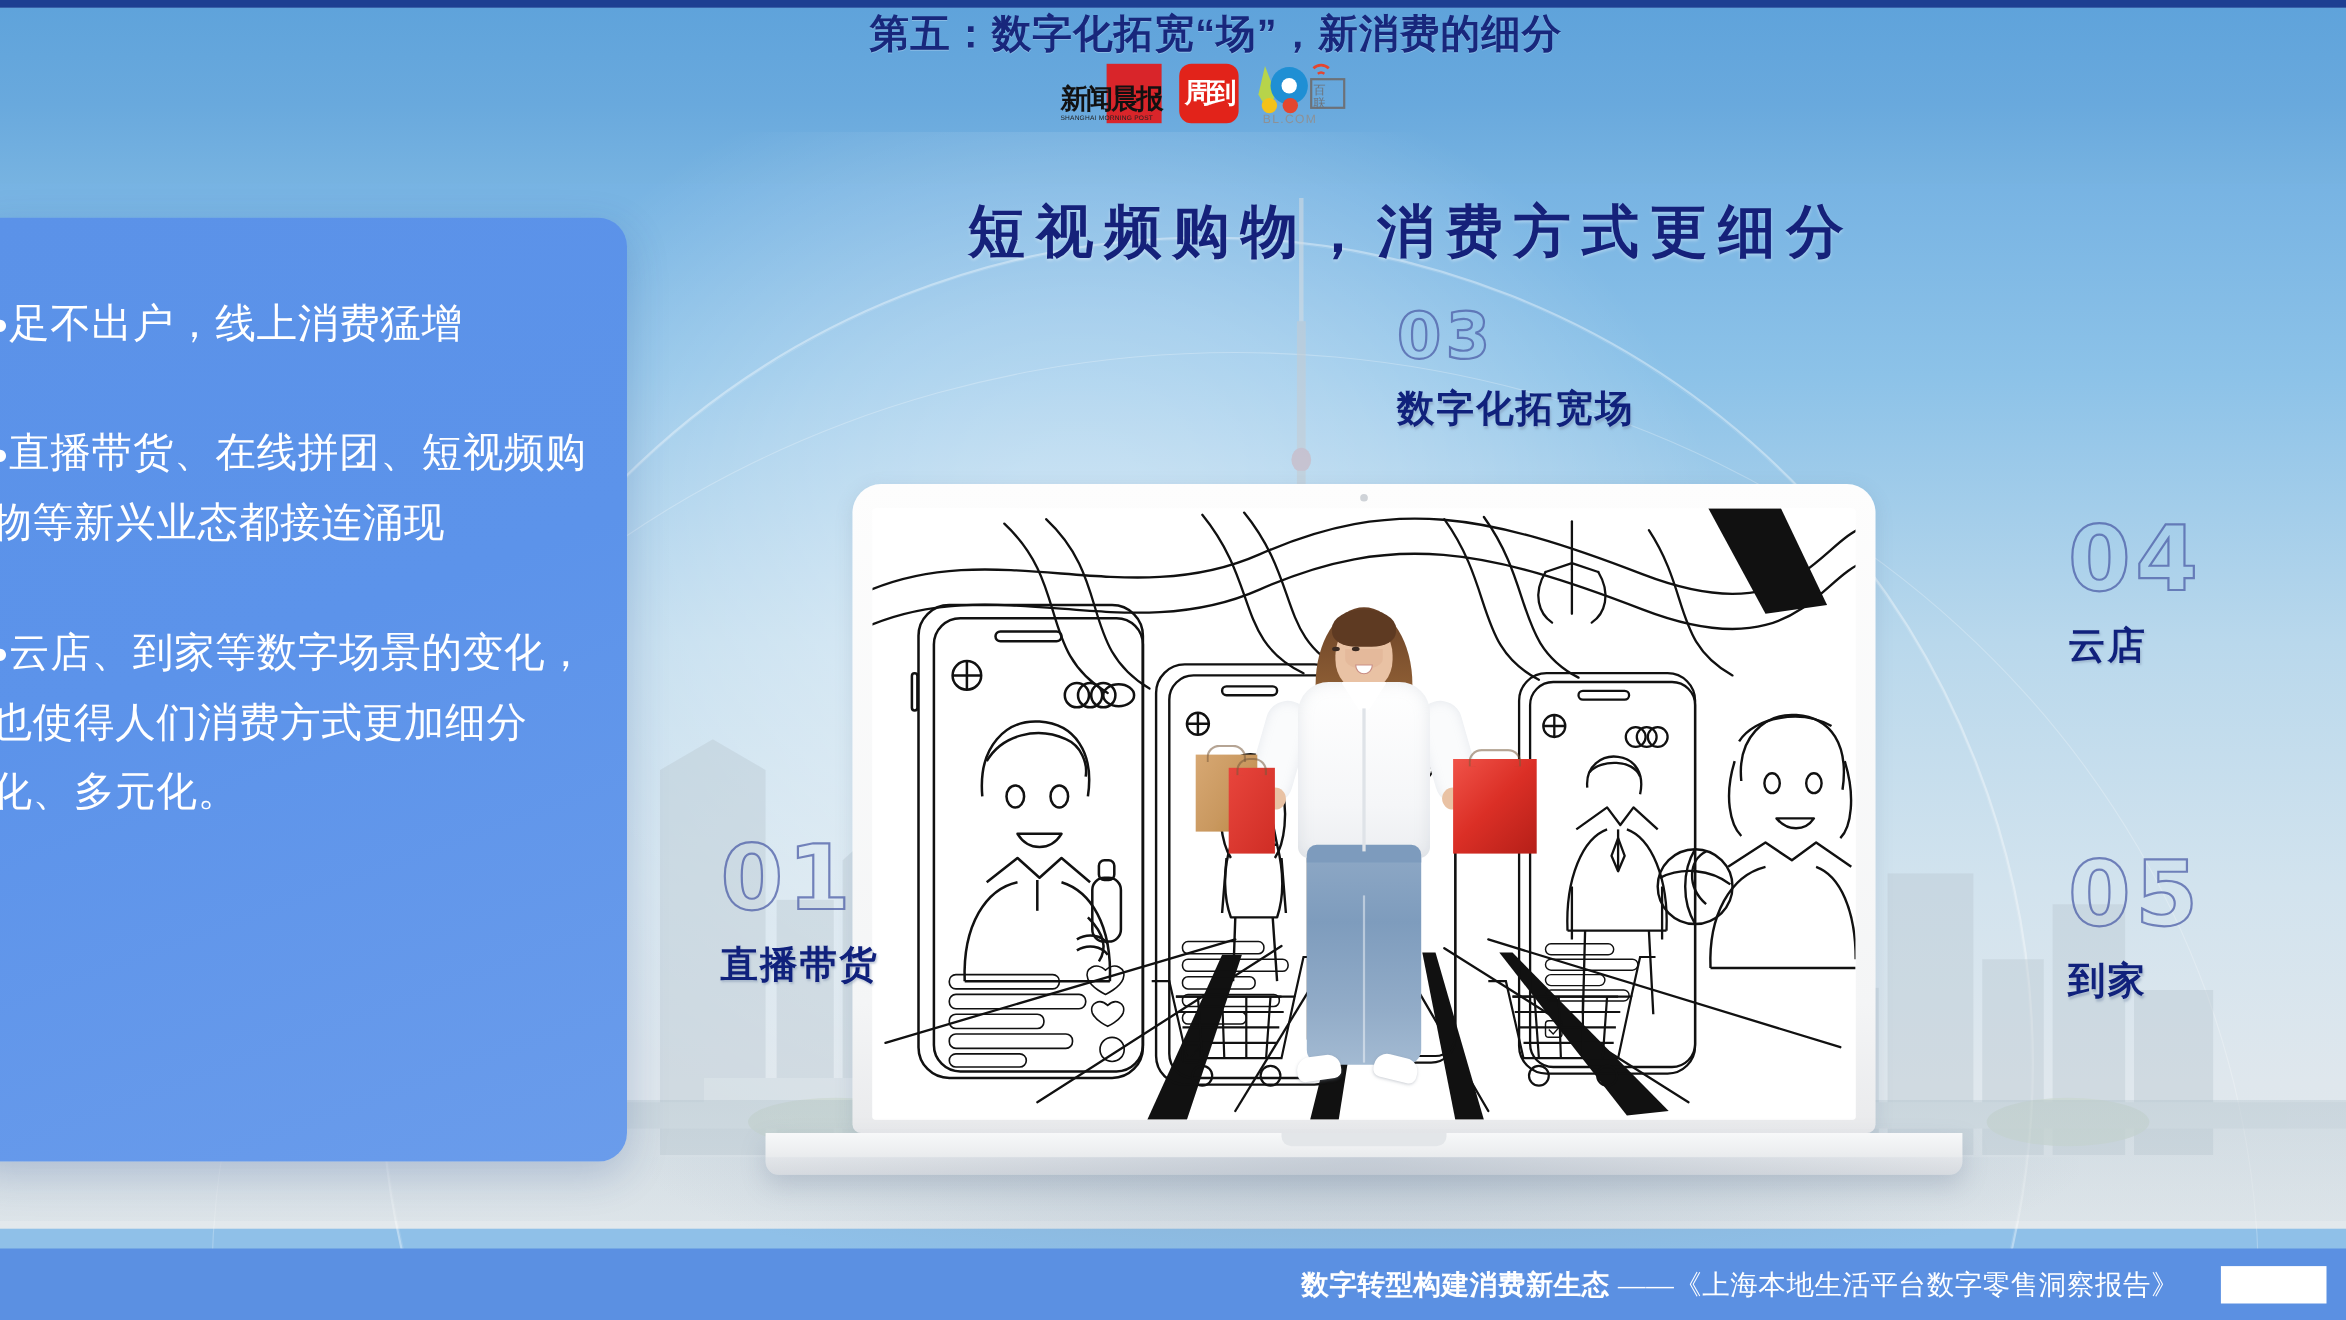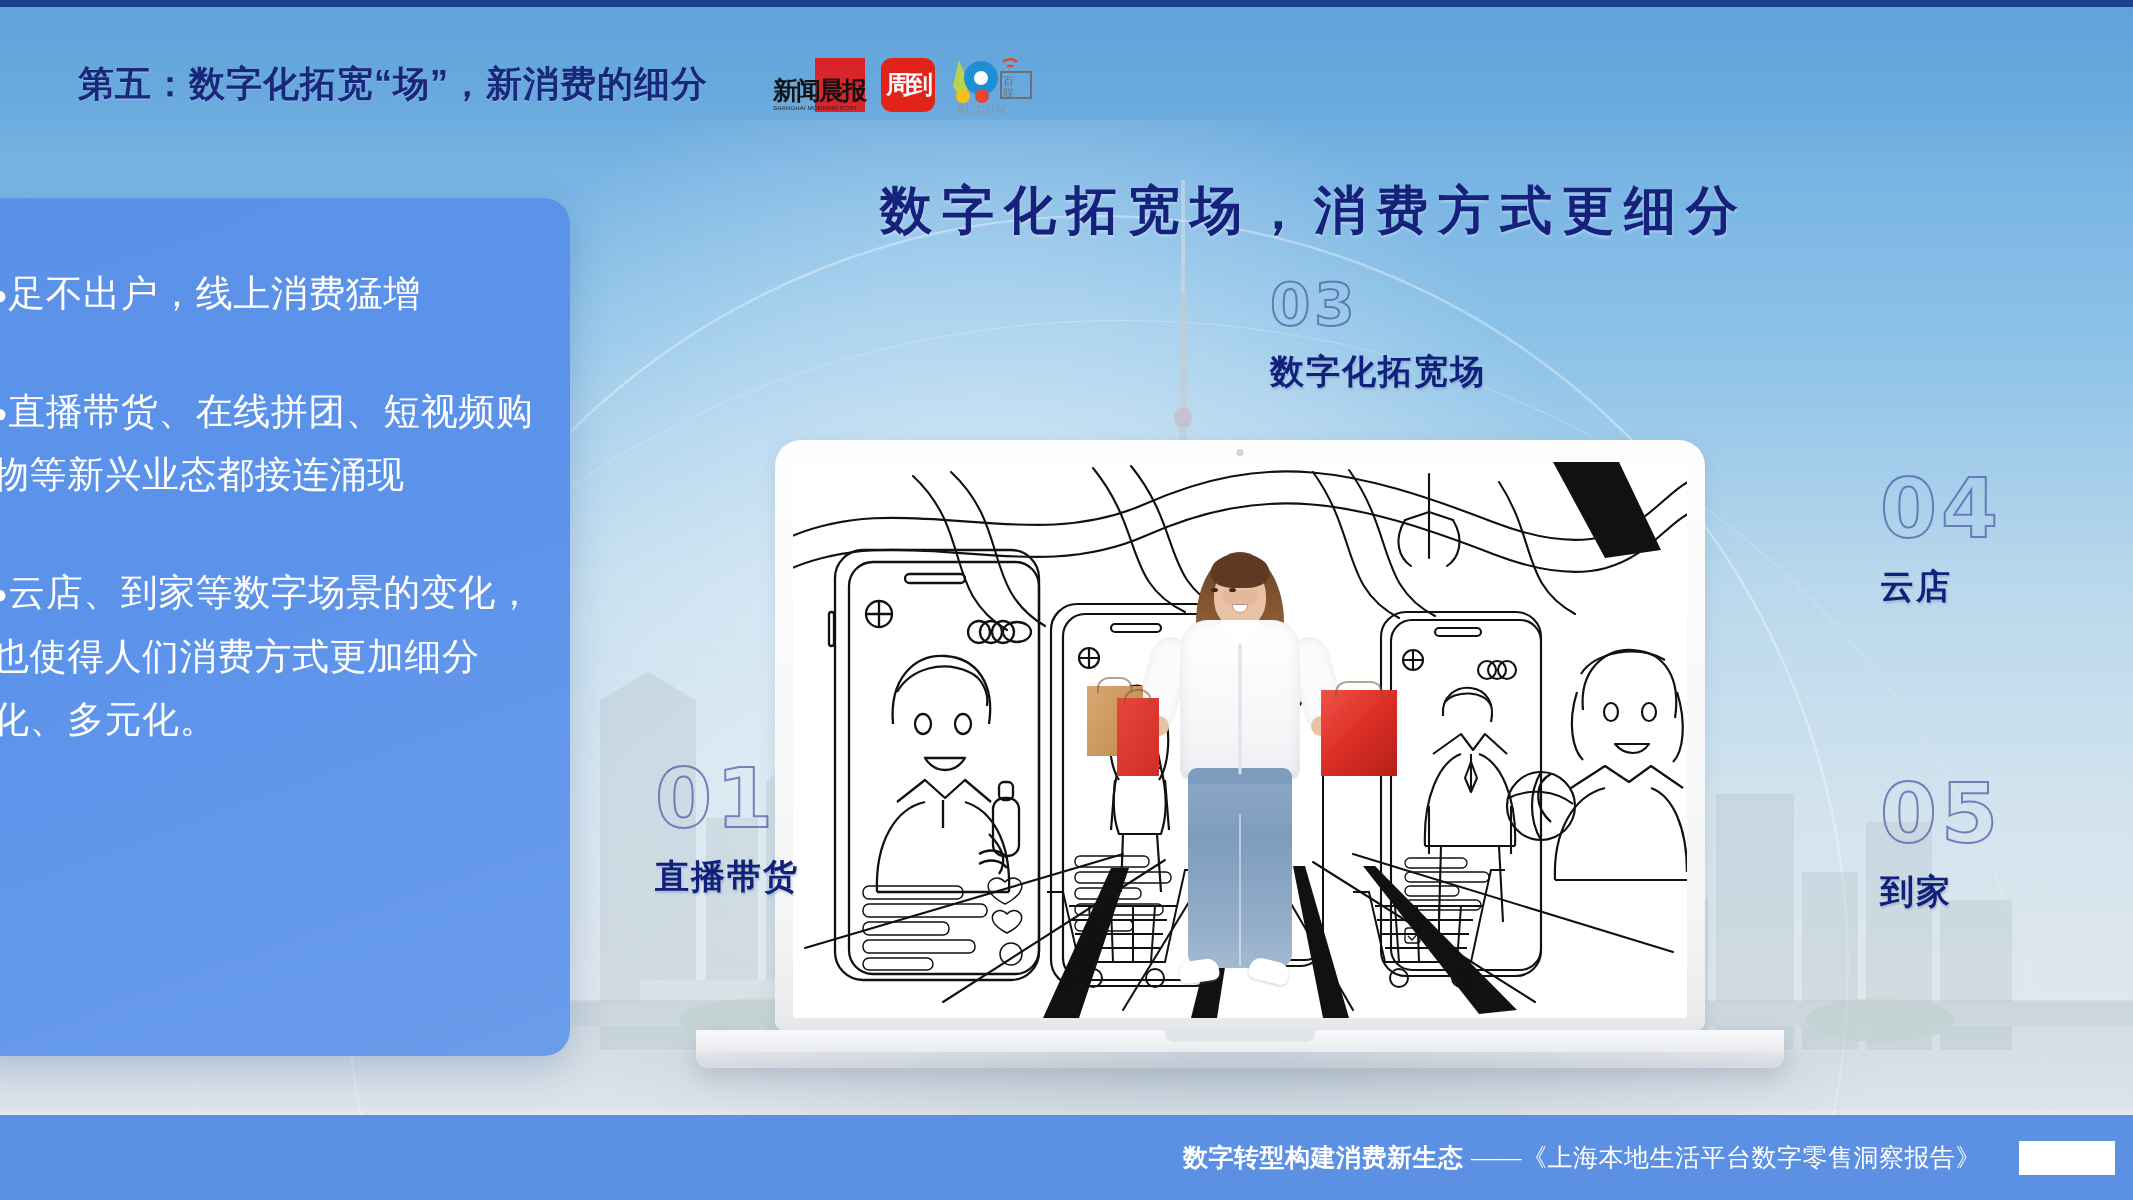--- a/index.html
+++ b/index.html
@@ -40,21 +40,21 @@
 
   
   .skyline{position:absolute;left:0;bottom:90px;width:100%;height:560px;opacity:.38;}
   .river{position:absolute;left:0;bottom:90px;width:100%;height:110px;
     background:linear-gradient(180deg,rgba(172,190,200,.55),rgba(196,210,218,.35));opacity:.55;}
 
   
   .pearl{position:absolute;left:1160px;top:180px;width:46px;height:610px;opacity:.55;}
 
   
-  .header{position:absolute;left:0;top:7px;width:100%;height:155px;z-index:24;display:flex;align-items:center;}
+  .header{position:absolute;left:0;top:7px;width:100%;height:155px;z-index:24;display:flex;align-items:center;flex-direction:column;}
   .header-title{
     margin-left:78px;font-size:36px;font-weight:bold;color:#18277c;letter-spacing:1px;
     white-space:nowrap;text-shadow:0 1px 0 rgba(255,255,255,.25);
   }
   .logos{display:flex;align-items:center;gap:16px;margin-left:26px;}
   .logo{height:58px;display:flex;align-items:center;}
 
   .logo-cb{position:relative;width:92px;height:54px;display:flex;align-items:flex-end;margin-left:39px;}
   .logo-cb .red{position:absolute;right:0;top:0;width:50px;height:54px;background:#d9252a;}
   .logo-cb .cn{position:relative;z-index:2;font-size:25px;font-weight:bold;color:#111;letter-spacing:-2px;
@@ -175,21 +175,21 @@
   .bag-kraft{left:-58px;top:146px;width:56px;height:70px;}
   .bag-kraft .body{background:linear-gradient(120deg,#d7a873 0%,#c9985f 55%,#b9873f 100%);}
   .bag-red1{left:-28px;top:158px;width:42px;height:78px;}
   .bag-red1 .body{background:linear-gradient(120deg,#e8453c 0%,#cf2d25 100%);}
   .bag-red2{right:-62px;top:150px;width:76px;height:86px;}
   .bag-red2 .body{background:linear-gradient(135deg,#f05349 0%,#db2f26 48%,#b51f18 100%);}
   .bag .handle{position:absolute;left:50%;top:-9px;width:58%;height:14px;transform:translateX(-50%);
     border:2px solid rgba(120,90,60,.55);border-bottom:none;border-radius:12px 12px 0 0;}
 
   
-  .footer{position:absolute;left:0;bottom:0;width:100%;height:85px;background:#5b90e2;z-index:40;
+  .footer{position:absolute;left:0;bottom:0;width:100%;height:65px;background:#5b90e2;z-index:40;
     display:flex;align-items:center;justify-content:flex-end;}
   .footer-text{color:#ffffff;font-size:25px;font-weight:bold;letter-spacing:.5px;white-space:nowrap;}
   .footer-sub{font-weight:normal;font-family:"Liberation Serif","DejaVu Serif",serif;}
   .footer-block{width:96px;height:34px;background:#ffffff;margin-left:38px;margin-right:18px;}
 </style>
 </head>
 <body>
 
 <div class="stage">
 
@@ -307,21 +307,21 @@
       </p>
       <p class="bullet-p">
         <span class="dot">●</span><span>直播带货、在线拼团、短视频购物等新兴业态都接连涌现</span>
       </p>
       <p class="bullet-p">
         <span class="dot">●</span><span>云店、到家等数字场景的变化，也使得人们消费方式更加细分化、多元化。</span>
       </p>
     </div>
   </div>
 
-  <div class="main-title">数字化拓宽场，消费方式更细分</div>
+  <div class="main-title">短视频购物，消费方式更细分</div>
 
   <div class="numlab n01">
     <div class="num">01</div>
     <div class="lab">直播带货</div>
   </div>
   <div class="numlab n03">
     <div class="num">03</div>
     <div class="lab">数字化拓宽场</div>
   </div>
   <div class="numlab n04">

